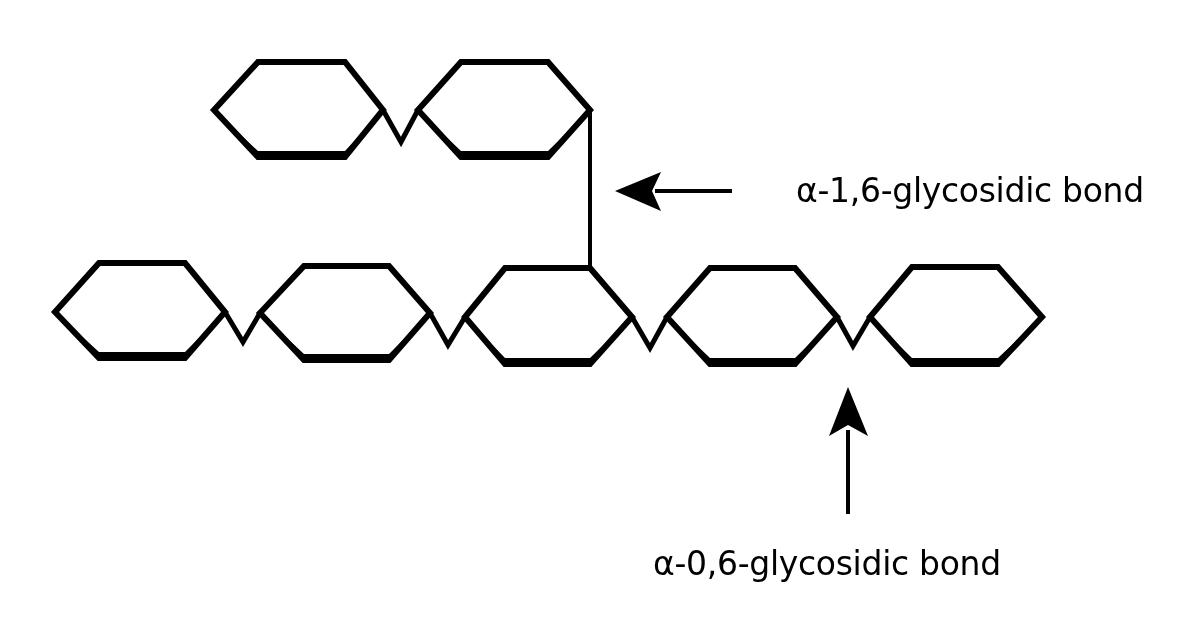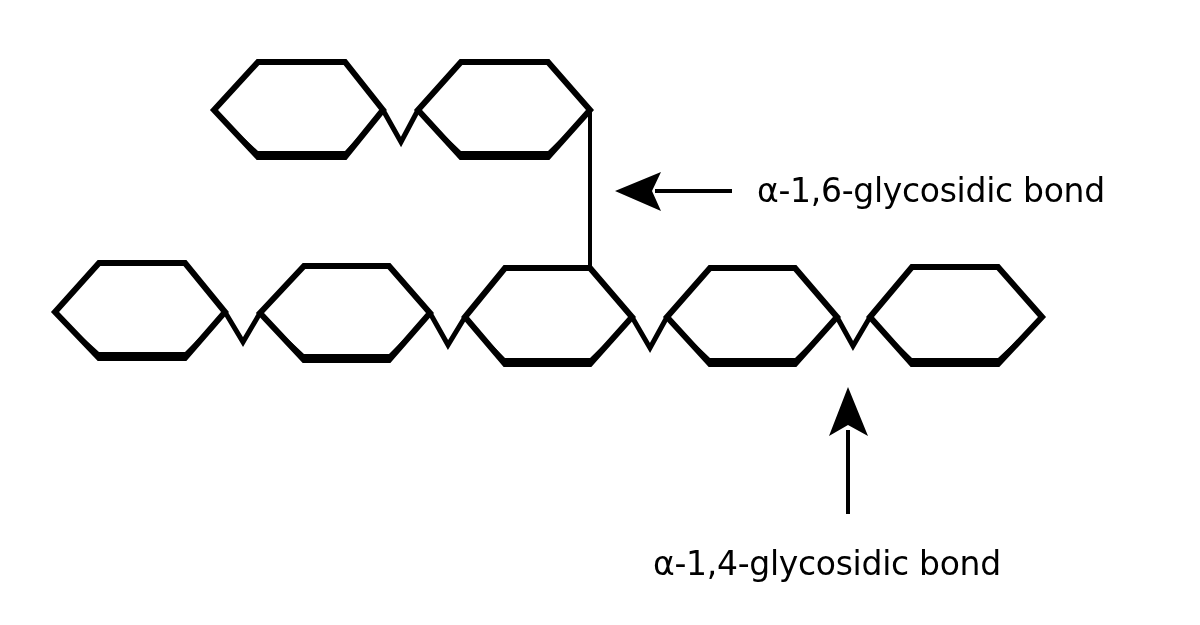--- a/index.html
+++ b/index.html
@@ -73,15 +73,15 @@
     <line class="arrow-shaft" x1="655" y1="191" x2="732" y2="191"></line>
     <polygon class="arrow-head" points="615,191 661,172 652,191 661,211"></polygon>
   </g>
 
   <g>
     <line class="arrow-shaft" x1="848" y1="430" x2="848" y2="514"></line>
     <polygon class="arrow-head" points="848,387 829,436 848,425 868,436"></polygon>
   </g>
 </svg>
 
-<div class="label" style="left:757px; top:171px;">α-1,6-glycosidic bond</div>
+<div class="label" style="left:796px; top:171px;">α-1,6-glycosidic bond</div>
 
-<div class="label" style="left:653px; top:544px;">α-1,4-glycosidic bond</div>
+<div class="label" style="left:653px; top:544px;">α-0,6-glycosidic bond</div>
 
 </body></html>

